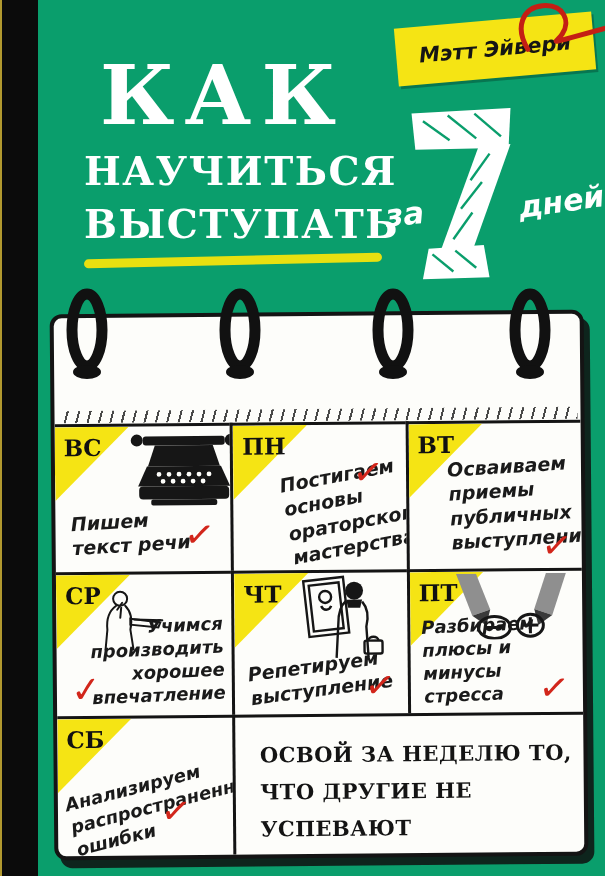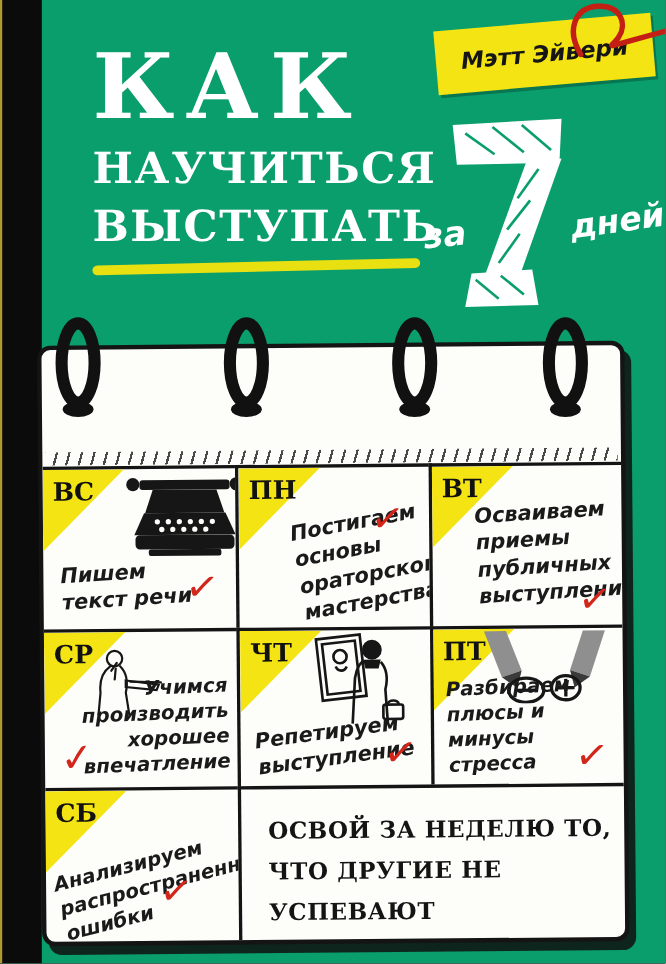--- a/index.html
+++ b/index.html
@@ -10,35 +10,35 @@
          border-left:2px solid #b1992f;box-sizing:border-box;}
   
   .author-note{position:absolute;left:396px;top:20px;width:198px;height:58px;background:#f5e414;
                transform:rotate(-5deg);display:flex;align-items:center;justify-content:center;
                box-shadow:2px 3px 0 rgba(0,0,0,.25);}
   .author-note span{font-family:"DejaVu Sans",sans-serif;font-style:italic;font-weight:700;
                     font-size:21px;color:#151515;white-space:nowrap;}
   .paperclip{position:absolute;left:118px;top:-14px;width:100px;height:54px;transform:rotate(6deg);}
   
   .title{position:absolute;left:84px;top:38px;color:#ffffff;line-height:1;}
-  .title .l1{font-size:82px;font-weight:bold;letter-spacing:10px;margin:0;}
+  .title .l1{font-size:82px;font-weight:bold;letter-spacing:10px;margin:16px;}
   .title .l2,.title .l3,.title .l4{font-size:39px;font-weight:bold;letter-spacing:1.5px;margin:0;}
   .title .l2{margin-top:14px;}
   .title .l3{margin-top:14px;}
   .underline{width:298px;height:9px;background:#e8e010;border-radius:5px;margin-top:12px;
              transform:rotate(-1.3deg);}
   .title .l4{margin-top:7px;}
   
   .dur-prefix{position:absolute;left:385px;top:196px;color:#fff;font-family:"DejaVu Sans",sans-serif;
               font-style:italic;font-weight:700;font-size:31px;transform:rotate(-6deg);}
   .numeral7{position:absolute;left:402px;top:106px;width:118px;height:176px;}
   .dur-suffix{position:absolute;left:518px;top:184px;color:#fff;font-family:"DejaVu Sans",sans-serif;
               font-style:italic;font-weight:700;font-size:30px;transform:rotate(-8deg);}
   
-  .calendar{position:absolute;left:36px;top:288px;width:534px;height:570px;}
+  .calendar{position:absolute;left:52px;top:288px;width:534px;height:570px;}
   .ring{position:absolute;top:0;width:48px;height:96px;z-index:4;}
   .r1{left:11px;} .r2{left:164px;} .r3{left:317px;} .r4{left:454px;}
   .sheet{position:absolute;left:0;right:0;top:24px;bottom:0;background:#fdfdfa;
          border:4px solid #141414;border-radius:12px;transform:rotate(-0.5deg);
          box-shadow:6px 8px 0 rgba(15,15,15,.85);display:flex;flex-direction:column;
          overflow:hidden;}
   .sheet-header{height:106px;position:relative;}
   .hatch{position:absolute;left:3px;right:3px;bottom:1px;height:12px;opacity:.8;
          background:repeating-linear-gradient(105deg,transparent 0 9px,#1c1c1c 9px 11px);}
   .grid{flex:1;display:grid;grid-template-columns:1fr 1fr 1fr;grid-template-rows:148px 144px 1fr;}

